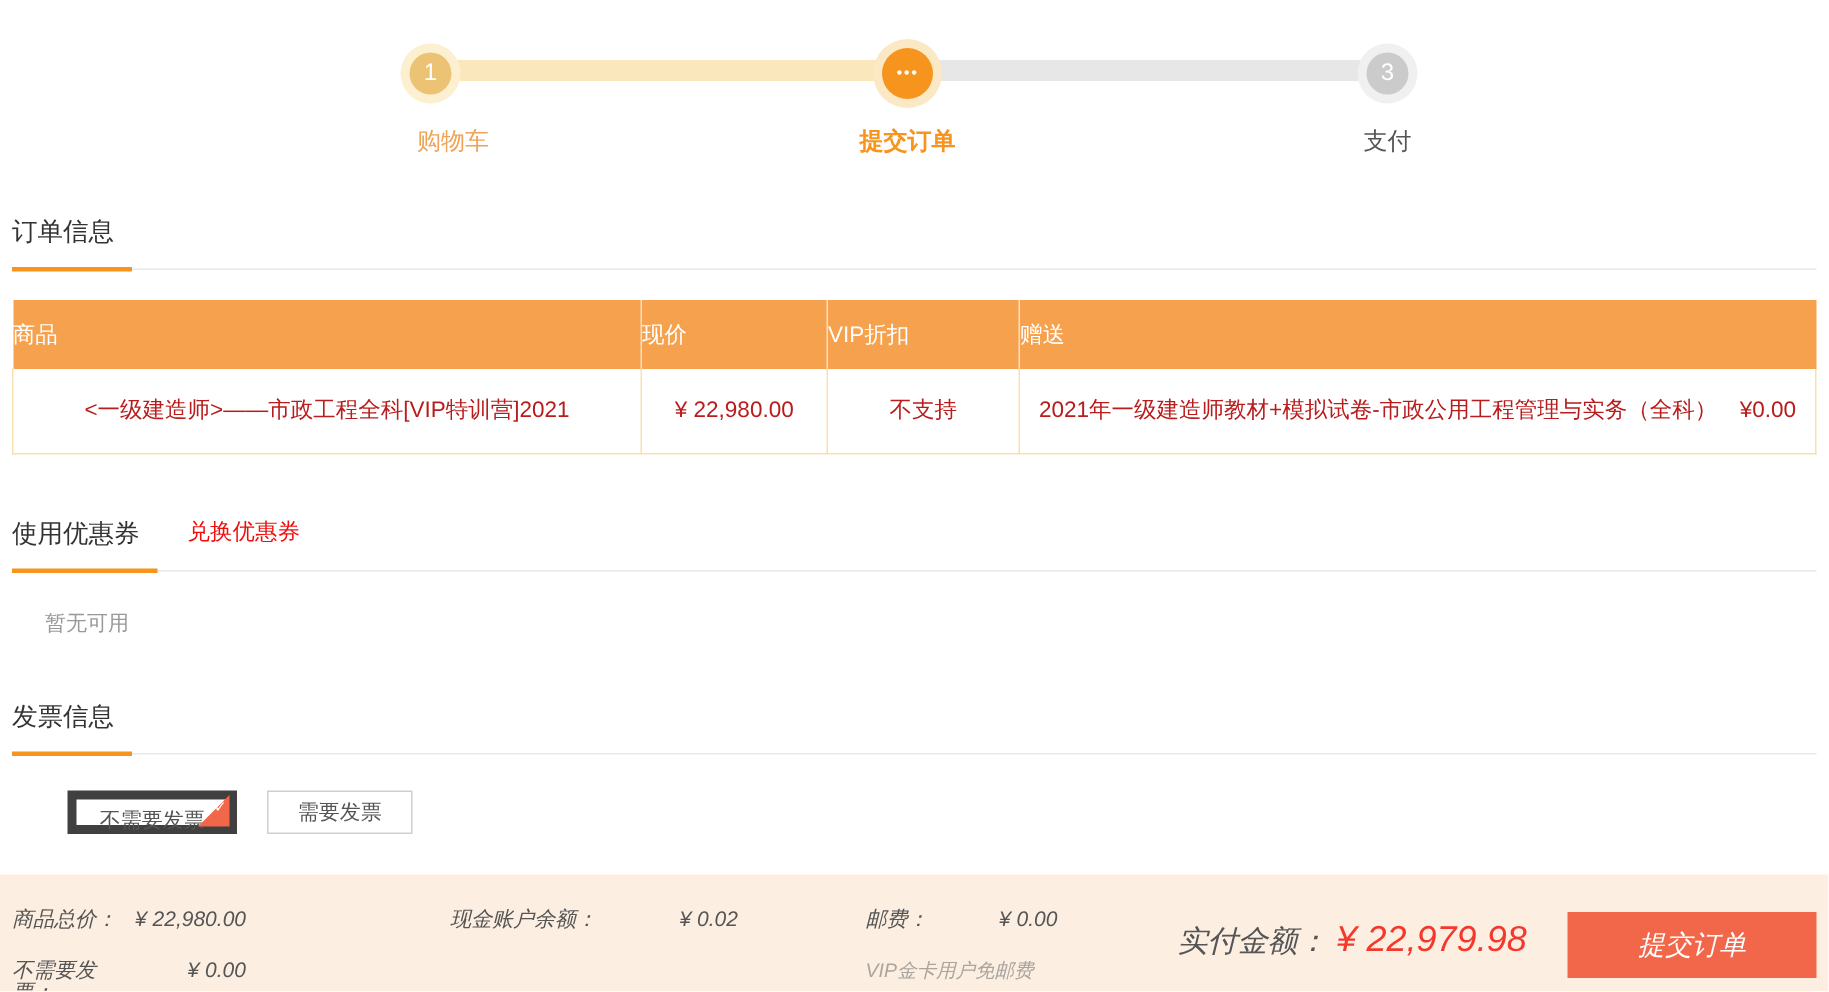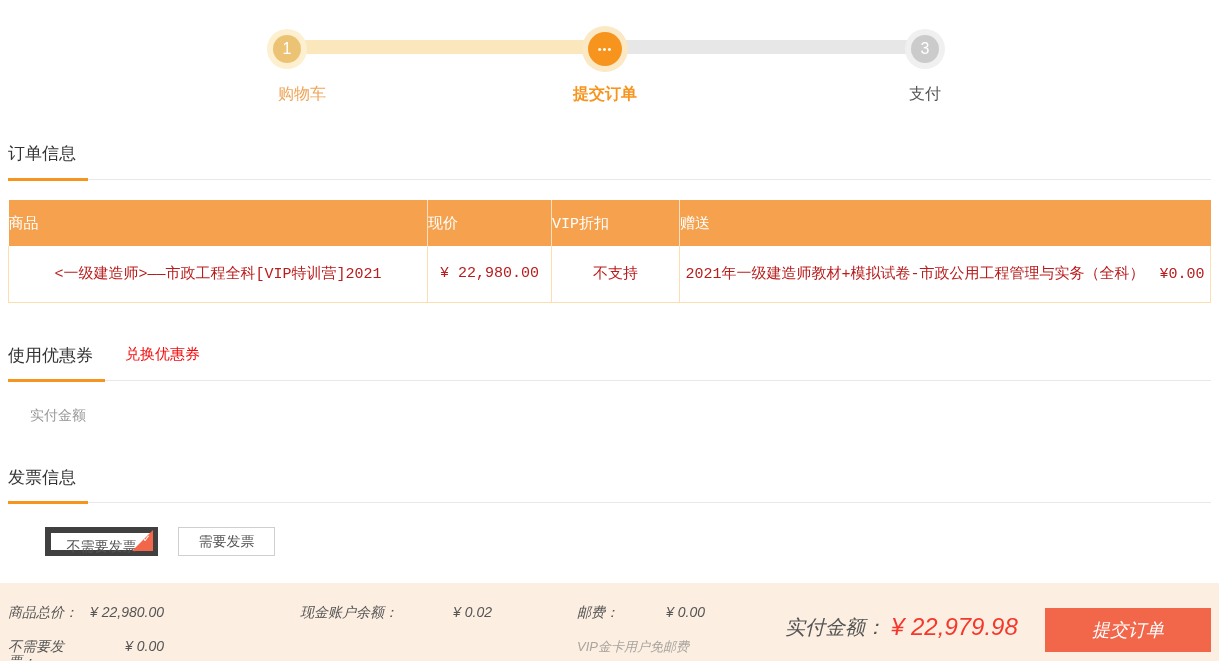--- a/index.html
+++ b/index.html
@@ -24,21 +24,21 @@
   .step-label.l1 { left:302px; color:#EFA458; }
   .step-label.l2 { left:605px; color:#F7941E; font-weight:bold; }
   .step-label.l3 { left:925px; color:#555; }
 
   
   .section { margin:0 8px; }
   .section-head { position:relative; padding-bottom:14px; }
   .section-title { display:inline-block; font-size:17px; color:#333; line-height:22px; }
   .grayline { position:absolute; left:0; right:0; bottom:0; height:1px; background:#E8E8E8; }
   .orangeline { position:absolute; left:0; bottom:-1px; height:3px; background:#F7941E; }
-  #order-section { margin-top:32px;font-family:Liberation Mono, monospace; }
+  #order-section { margin-top:32px; }
   #order-section .orangeline { width:80px; }
   #coupon-section { margin-top:42px; }
   #coupon-section .orangeline { width:97px; }
   #invoice-section { margin-top:42px; }
   #invoice-section .orangeline { width:80px; }
   .redeem-link { margin-left:32px; font-size:15px; color:#F20D0D; cursor:pointer; vertical-align:2px; }
 
   
   table.order { width:100%; border-collapse:collapse; table-layout:fixed; margin-top:20px; }
   table.order thead th { background:#F5A14D; color:#fff; font-weight:normal; font-size:15px;
@@ -131,21 +131,21 @@
       </tbody>
     </table>
   </div>
 
   <div class="section" id="coupon-section">
     <div class="section-head">
       <span class="section-title">使用优惠券</span><span class="redeem-link">兑换优惠券</span>
       <span class="grayline"></span>
       <span class="orangeline"></span>
     </div>
-    <div class="empty-text">实付金额</div>
+    <div class="empty-text">暂无可用</div>
   </div>
 
   <div class="section" id="invoice-section">
     <div class="section-head">
       <span class="section-title">发票信息</span>
       <span class="grayline"></span>
       <span class="orangeline"></span>
     </div>
     <div class="invoice-btns">
       <div class="inv-btn no">

